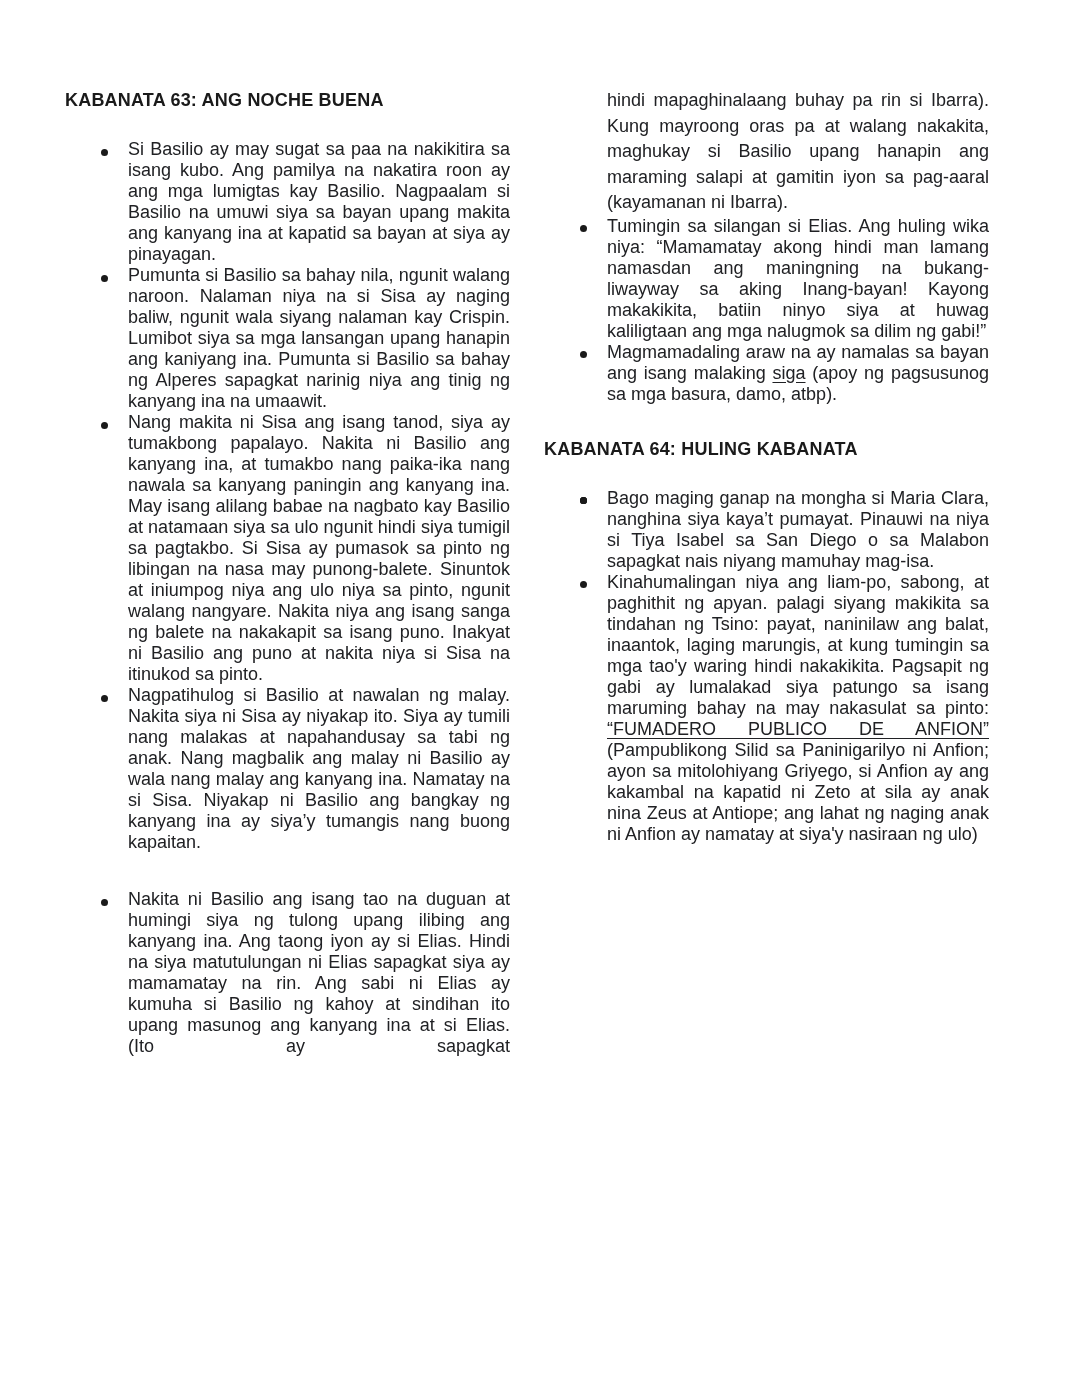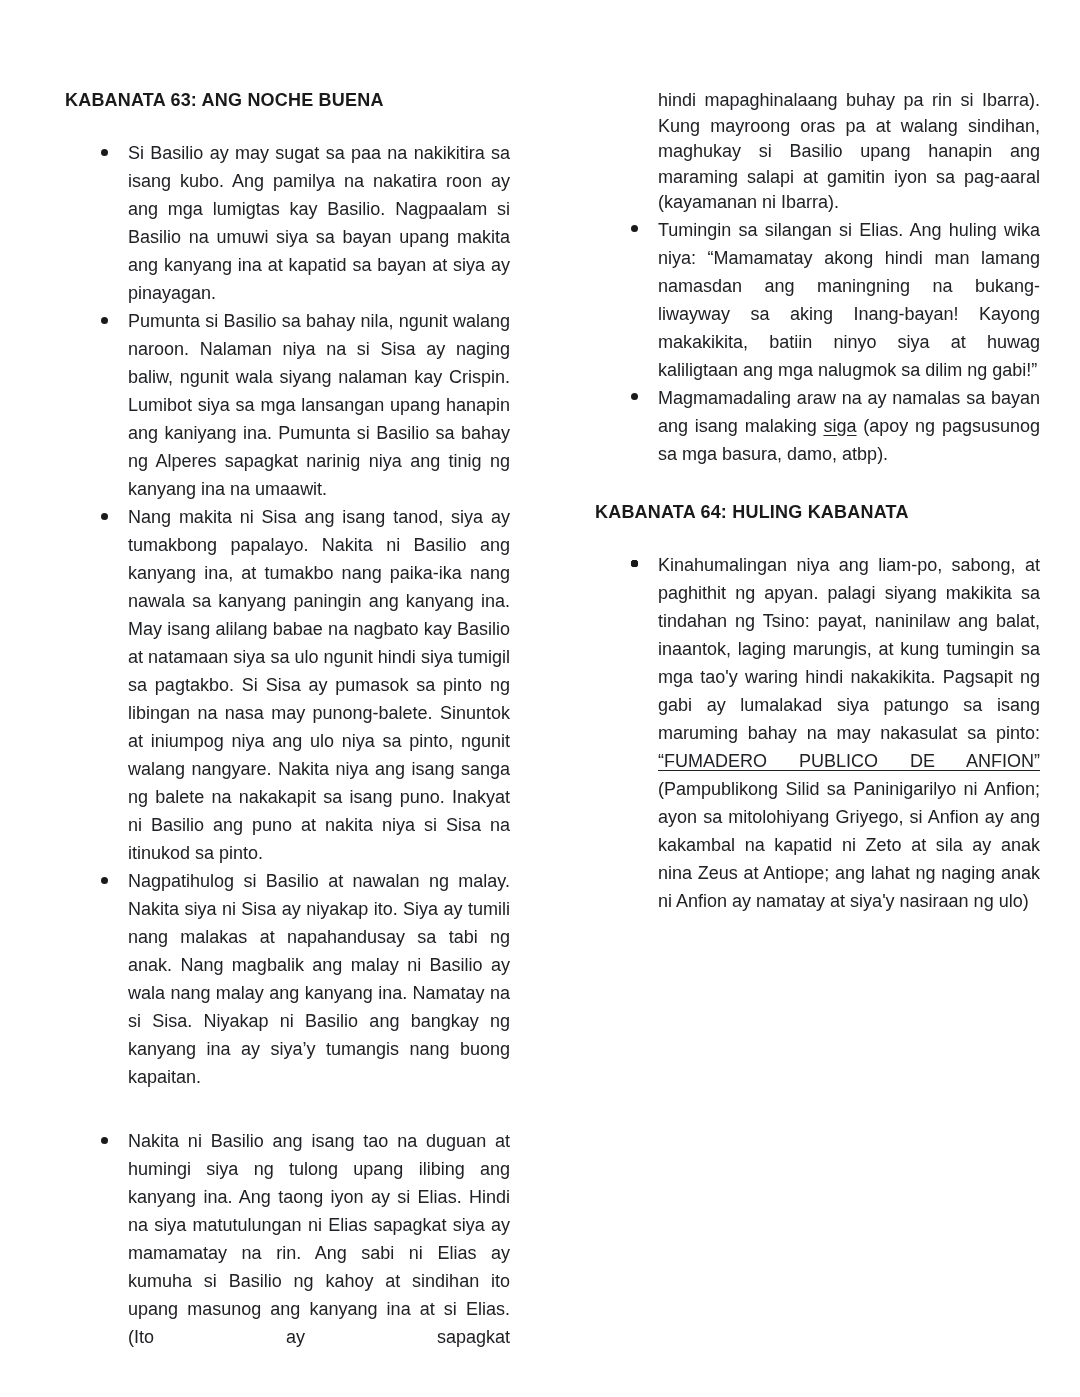--- a/index.html
+++ b/index.html
@@ -7,40 +7,40 @@
     width: 1080px; height: 1397px;
     background: #ffffff;
     color: #202124;
     font-family: "Liberation Sans", sans-serif;
   }
   .page {
     box-sizing: border-box;
     width: 1080px; height: 1397px;
     padding: 88px 60px 30px 65px;
     display: flex;
-    gap: 85px;
+    gap: 34px;
     overflow: hidden;
     background: #ffffff;
   }
   .col { flex: 0 0 445px; width: 445px; }
   .heading {
     margin: 0 0 25.5px 0;
     font-size: 18px;
     font-weight: 700;
     line-height: 25.5px;
     letter-spacing: 0.2px;
     color: #1a1a1a;
   }
   .heading.mt { margin-top: 32px; }
   .bullets { list-style: none; margin: 0; padding: 0; }
   .bullets li {
     position: relative;
     padding-left: 63px;
     font-size: 18px;
-    line-height: 28px;
+    line-height: 21px;
     text-align: justify;
   }
   .bullets li.justify-last { text-align-last: justify; margin-top: 36px; }
   .bullet {
     position: absolute;
     left: 36px; top: 9.5px;
     width: 7px; height: 7px;
     border-radius: 50%;
     background: #1a1a1a;
   }
@@ -61,26 +61,26 @@
     <h2 class="heading">KABANATA 63: ANG NOCHE BUENA</h2>
     <ul class="bullets">
         <li><span class="bullet"></span><span><span>Si Basilio ay may sugat sa paa na nakikitira sa isang kubo. Ang pamilya na nakatira roon ay ang mga lumigtas kay Basilio. Nagpaalam si Basilio na umuwi siya sa bayan upang makita ang kanyang ina at kapatid sa bayan at siya ay pinayagan.</span></span></li>
         <li><span class="bullet"></span><span><span>Pumunta si Basilio sa bahay nila, ngunit walang naroon. Nalaman niya na si Sisa ay naging baliw, ngunit wala siyang nalaman kay Crispin. Lumibot siya sa mga lansangan upang hanapin ang kaniyang ina. Pumunta si Basilio sa bahay ng Alperes sapagkat narinig niya ang tinig ng kanyang ina na umaawit.</span></span></li>
         <li><span class="bullet"></span><span><span>Nang makita ni Sisa ang isang tanod, siya ay tumakbong papalayo. Nakita ni Basilio ang kanyang ina, at tumakbo nang paika-ika nang nawala sa kanyang paningin ang kanyang ina. May isang alilang babae na nagbato kay Basilio at natamaan siya sa ulo ngunit hindi siya tumigil sa pagtakbo. Si Sisa ay pumasok sa pinto ng libingan na nasa may punong-balete. Sinuntok at iniumpog niya ang ulo niya sa pinto, ngunit walang nangyare. Nakita niya ang isang sanga ng balete na nakakapit sa isang puno. Inakyat ni Basilio ang puno at nakita niya si Sisa na itinukod sa pinto.</span></span></li>
         <li><span class="bullet"></span><span><span>Nagpatihulog si Basilio at nawalan ng malay. Nakita siya ni Sisa ay niyakap ito. Siya ay tumili nang malakas at napahandusay sa tabi ng anak. Nang magbalik ang malay ni Basilio ay wala nang malay ang kanyang ina. Namatay na si Sisa. Niyakap ni Basilio ang bangkay ng kanyang ina ay siya’y tumangis nang buong kapaitan.</span></span></li>
         <li class="justify-last"><span class="bullet"></span><span><span>Nakita ni Basilio ang isang tao na duguan at humingi siya ng tulong upang ilibing ang kanyang ina. Ang taong iyon ay si Elias. Hindi na siya matutulungan ni Elias sapagkat siya ay mamamatay na rin. Ang sabi ni Elias ay kumuha si Basilio ng kahoy at sindihan ito upang masunog ang kanyang ina at si Elias. (Ito ay sapagkat</span></span></li>
       </ul>
   </div>
   <div class="col">
-    <p class="continuation"><span>hindi mapaghinalaang buhay pa rin si Ibarra). Kung mayroong oras pa at walang sindihan, maghukay si Basilio upang hanapin ang maraming salapi at gamitin iyon sa pag-aaral (kayamanan ni Ibarra).</span></p>
+    <p class="continuation"><span>hindi mapaghinalaang buhay pa rin si Ibarra). Kung mayroong oras pa at walang nakakita, maghukay si Basilio upang hanapin ang maraming salapi at gamitin iyon sa pag-aaral (kayamanan ni Ibarra).</span></p>
     <ul class="bullets">
         <li><span class="bullet"></span><span><span>Tumingin sa silangan si Elias. Ang huling wika niya: “Mamamatay akong hindi man lamang namasdan ang maningning na bukang-liwayway sa aking Inang-bayan! Kayong makakikita, batiin ninyo siya at huwag kaliligtaan ang mga nalugmok sa dilim ng gabi!”</span></span></li>
         <li><span class="bullet"></span><span><span>Magmamadaling araw na ay namalas sa bayan ang isang malaking </span><span class="u">siga</span><span> (apoy ng pagsusunog sa mga basura, damo, atbp).</span></span></li>
       </ul>
     <h2 class="heading mt">KABANATA 64: HULING KABANATA</h2>
     <ul class="bullets">
         <li><span class="bullet"></span></li>
         <li><span class="bullet"></span></li>
-        <li><span class="bullet"></span></li>
+        <li><span class="bullet"></span><span><span>Bago maging ganap na mongha si Maria Clara, nanghina siya kaya’t pumayat. Pinauwi na niya si Tiya Isabel sa San Diego o sa Malabon sapagkat nais niyang mamuhay mag-isa.</span></span></li>
         <li><span class="bullet"></span><span><span>Kinahumalingan niya ang liam-po, sabong, at paghithit ng apyan. palagi siyang makikita sa tindahan ng Tsino: payat, naninilaw ang balat, inaantok, laging marungis, at kung tumingin sa mga tao'y waring hindi nakakikita. Pagsapit ng gabi ay lumalakad siya patungo sa isang maruming bahay na may nakasulat sa pinto: </span><span class="u">“FUMADERO PUBLICO DE ANFION”</span><span> (Pampublikong Silid sa Paninigarilyo ni Anfion; ayon sa mitolohiyang Griyego, si Anfion ay ang kakambal na kapatid ni Zeto at sila ay anak nina Zeus at Antiope; ang lahat ng naging anak ni Anfion ay namatay at siya'y nasiraan ng ulo)</span></span></li>
       </ul>
   </div>
 </div>
 
 </body></html>

